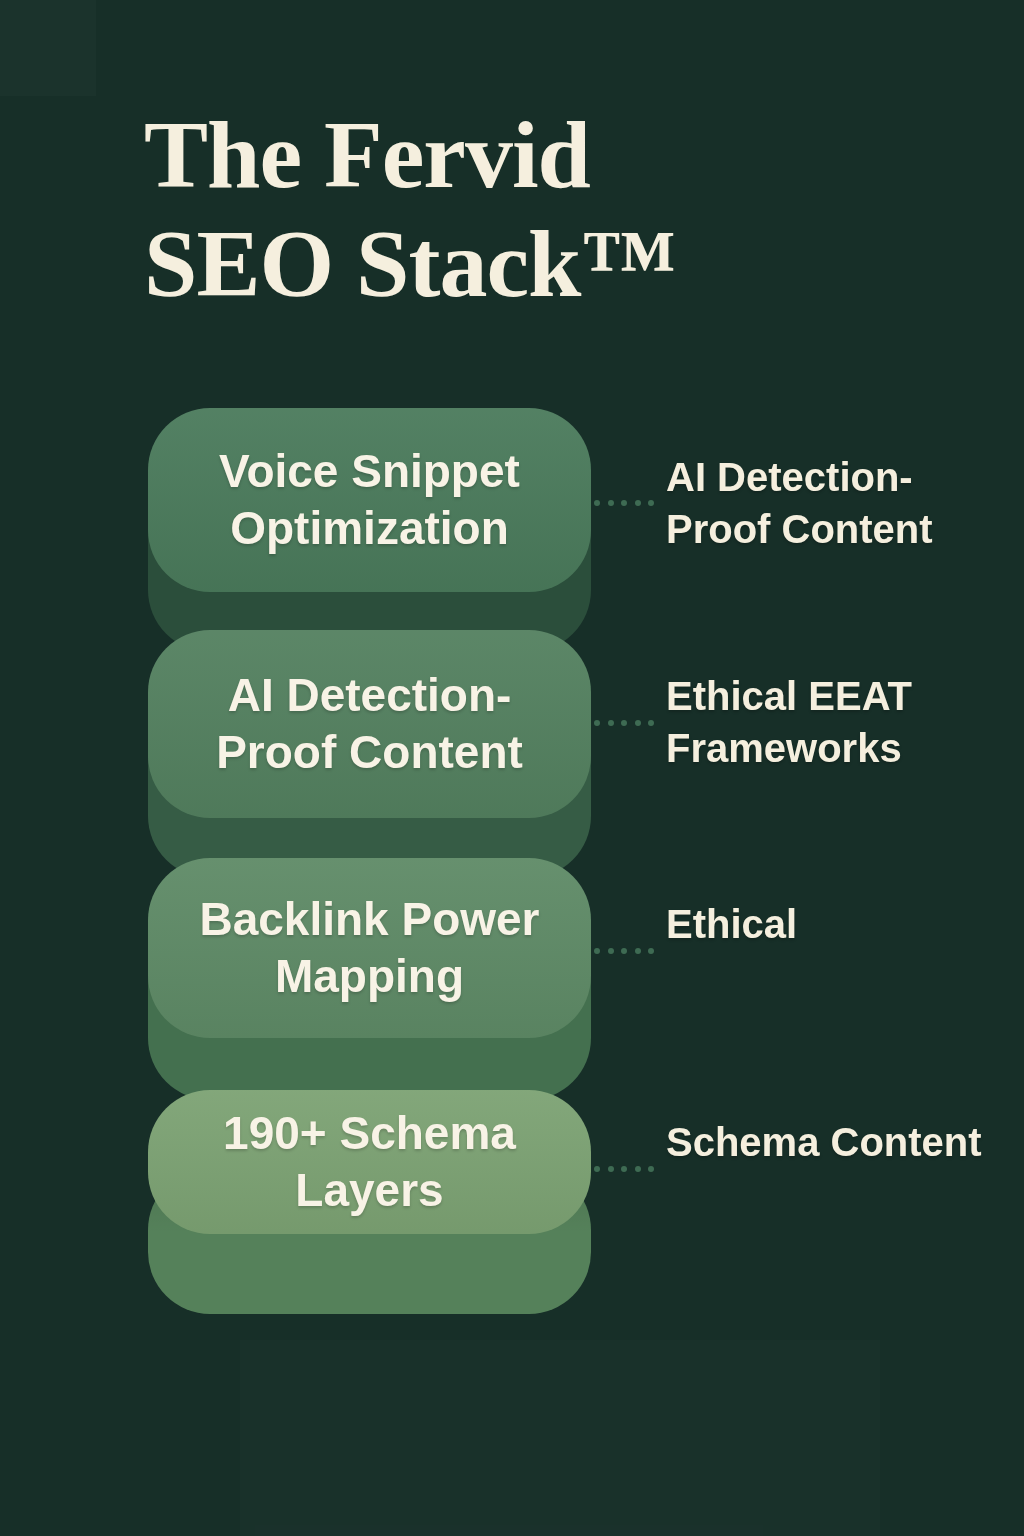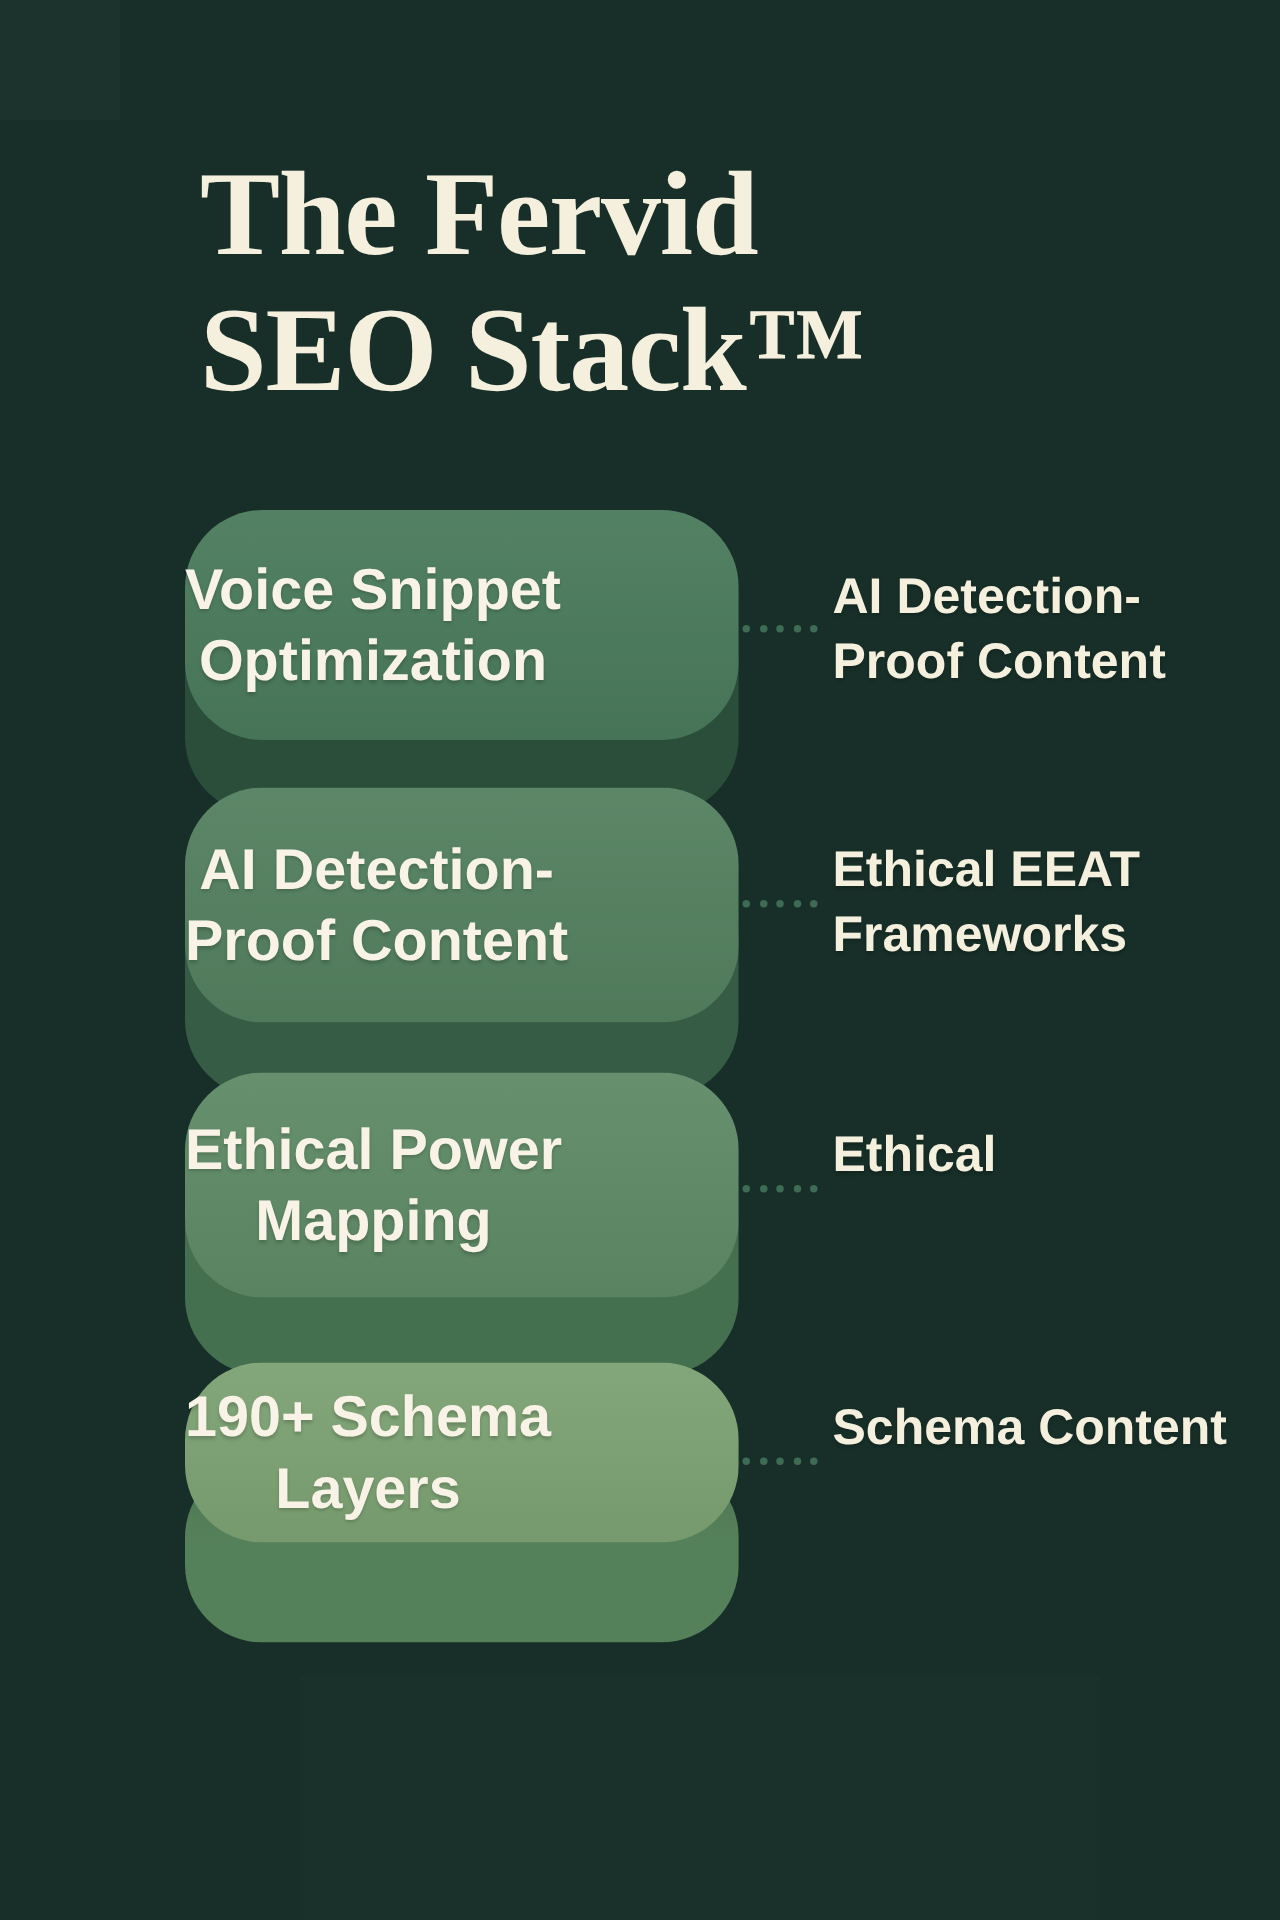--- a/index.html
+++ b/index.html
@@ -31,21 +31,21 @@
     left: 240px; top: 1340px;
     width: 640px; height: 196px;
     background: rgba(255,255,255,0.012);
   }
 
   
   .title {
     position: absolute;
     left: 144px;
     top: 100px;
-    margin: 16px;
+    margin: 0;
     color: var(--cream, #f5efde);
     font-family: "Liberation Serif", serif;
     font-weight: 700;
     font-size: 96px;
     line-height: 1.14;
     letter-spacing: -1px;
   }
   .title span { display: block; }
 
   
@@ -56,20 +56,21 @@
     width: 443px;
     border-radius: 62px;
   }
   .block-side {
     background: linear-gradient(180deg, rgba(0,0,0,0.10), rgba(0,0,0,0) 45%), var(--side);
   }
   .block-face {
     background: linear-gradient(180deg, rgba(255,255,255,0.05), rgba(0,0,0,0.05)), var(--face);
     display: flex;
     align-items: center;
+    justify-content: center;
     text-align: center;
   }
   .block-label {
     color: #f8f3e6;
     font-weight: 700;
     font-size: 46px;
     line-height: 57px;
     text-shadow: 0 2px 3px rgba(0,0,0,0.18);
   }
   .block-label span { display: block; }
@@ -157,21 +158,21 @@
         <span>AI Detection-</span>
         <span>Proof Content</span>
       </div>
     </div>
   </div>
 
   <div class="block b3" style="--face: #5e8a66; --side: #44704f;">
     <div class="block-side"></div>
     <div class="block-face">
       <div class="block-label">
-        <span>Ethical Power</span>
+        <span>Backlink Power</span>
         <span>Mapping</span>
       </div>
     </div>
   </div>
 
   <div class="block b4" style="--face: #7ca273; --side: #55815a;">
     <div class="block-side"></div>
     <div class="block-face">
       <div class="block-label">
         <span>190+ Schema</span>

